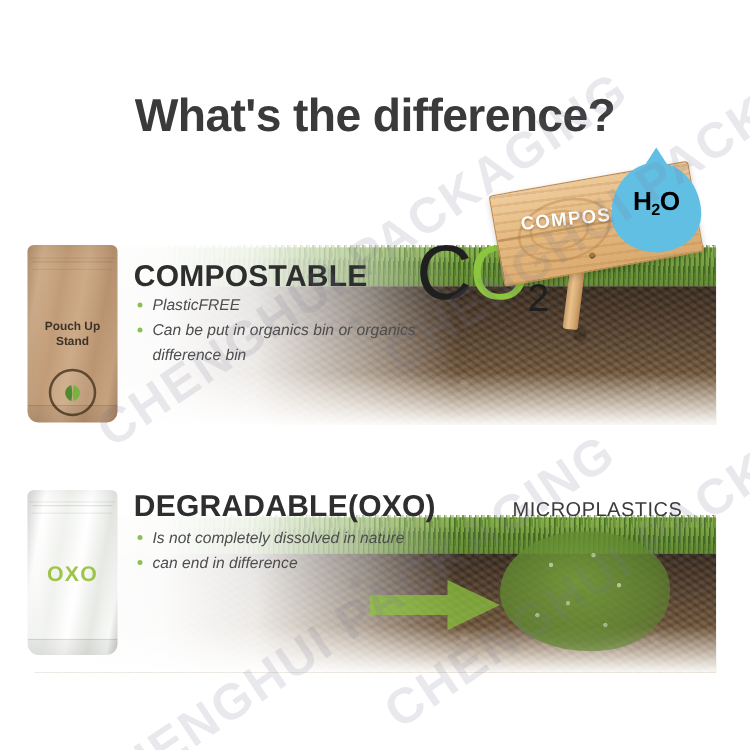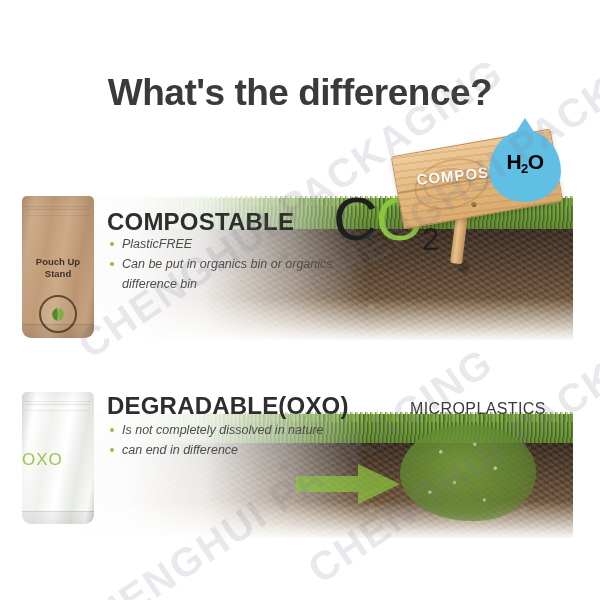--- a/index.html
+++ b/index.html
@@ -230,23 +230,23 @@
     text-align: center;
     font-size: 9.5px;
     font-weight: 700;
     line-height: 12px;
     color: #3d3228;
   }
   .pouch-oxo-label {
     position: absolute;
     left: 0; top: 44%;
     width: 100%;
-    text-align: left;
+    text-align: center;
     font-size: 17px;
-    font-weight: 400;
+    font-weight: 700;
     letter-spacing: 1px;
     color: #9ec54a;
   }
   .pouch-seal {
     position: absolute;
     left: 50%; top: 70%;
     transform: translateX(-50%);
     width: 34px; height: 34px;
     border-radius: 50%;
     border: 2.5px solid #5e4a32;

